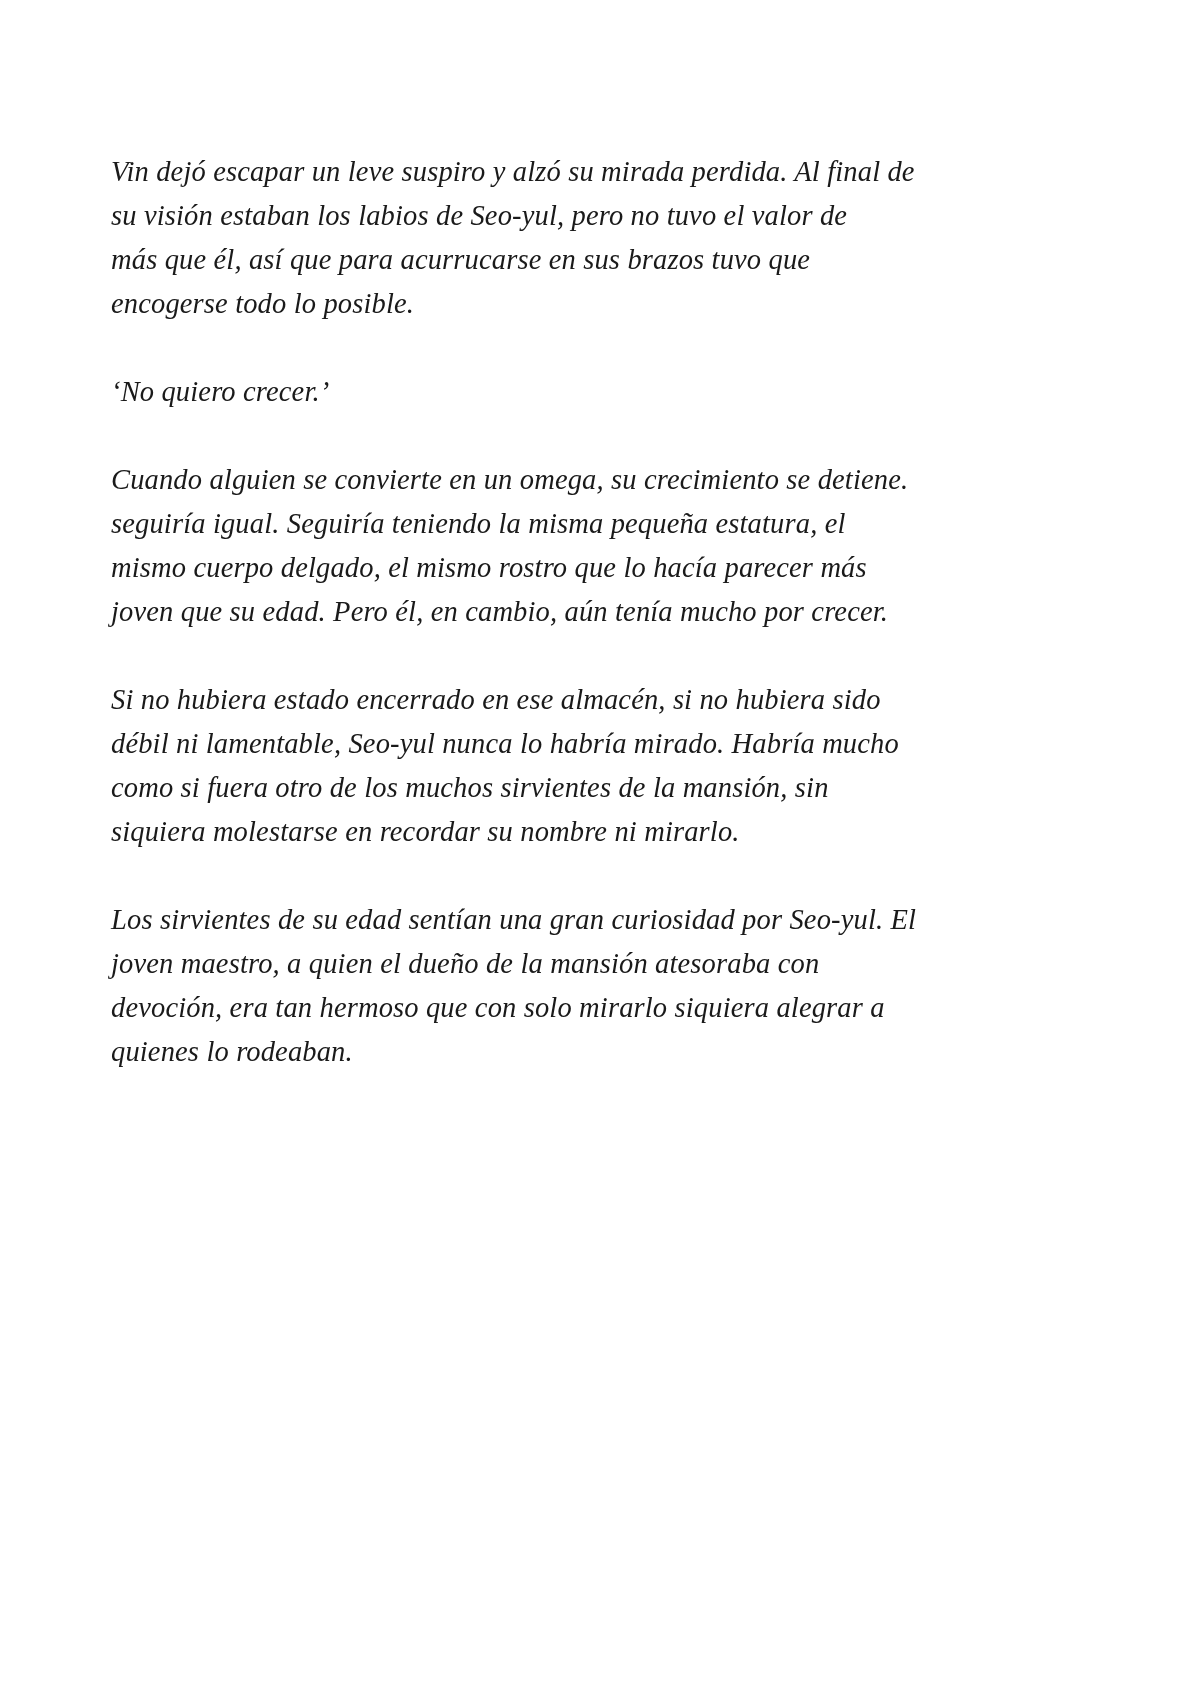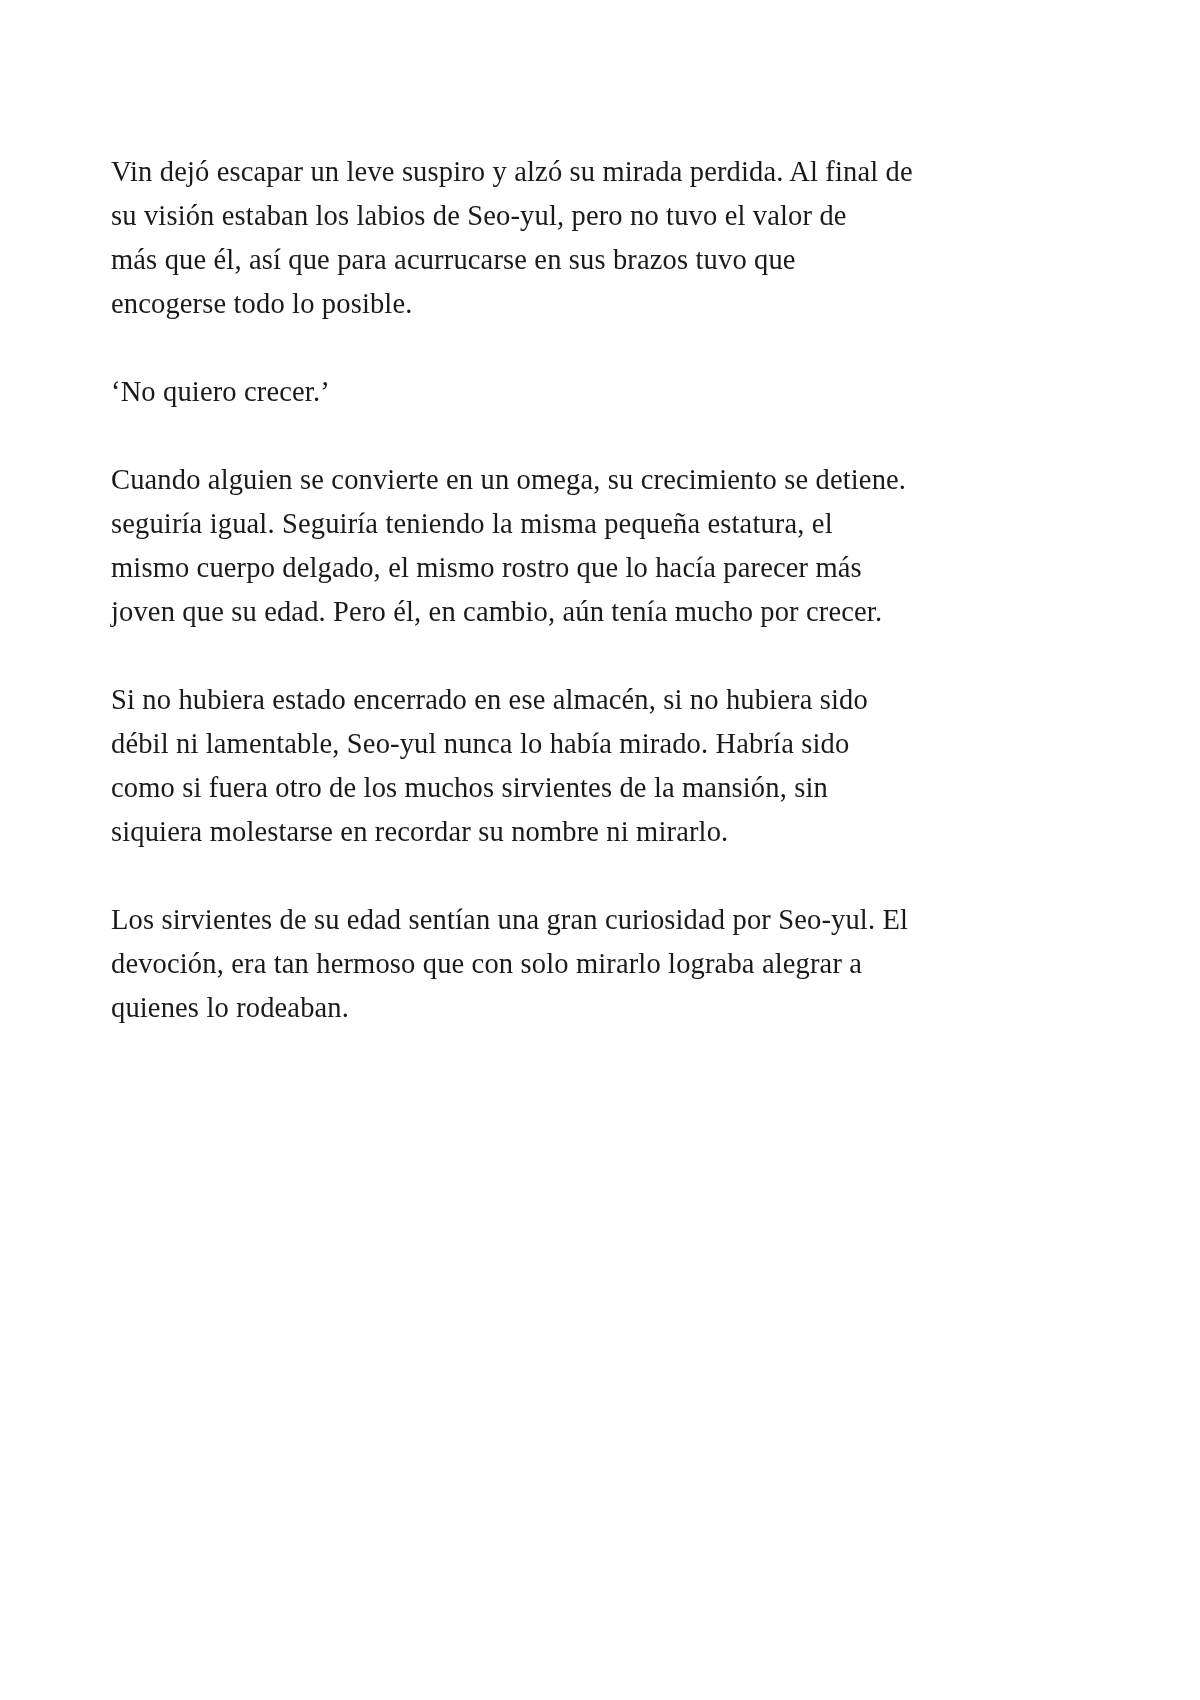--- a/index.html
+++ b/index.html
@@ -8,21 +8,21 @@
     position: absolute;
     left: 111px;
     top: 150px;
     width: 1000px;
     font-family: "Liberation Serif", "DejaVu Serif", serif;
     font-size: 28.5px;
     line-height: 44px;
     color: #1a1a1a;
     letter-spacing: 0.15px;
   }
-  .para { margin: 0 0 44px 0; }
+  .para { margin: 0 0 44px 0; font-style: italic; }
   .line { display: block; white-space: nowrap; }
 </style>
 </head>
 <body>
 
 <div class="page">
   <p class="para">
     <span class="line">Vin dejó escapar un leve suspiro y alzó su mirada perdida. Al final de</span>
     <span class="line">su visión estaban los labios de Seo-yul, pero no tuvo el valor de</span>
     <span class="line">más que él, así que para acurrucarse en sus brazos tuvo que</span>
@@ -32,22 +32,23 @@
     <span class="line">‘No quiero crecer.’</span>
   </p>
   <p class="para">
     <span class="line">Cuando alguien se convierte en un omega, su crecimiento se detiene.</span>
     <span class="line">seguiría igual. Seguiría teniendo la misma pequeña estatura, el</span>
     <span class="line">mismo cuerpo delgado, el mismo rostro que lo hacía parecer más</span>
     <span class="line">joven que su edad. Pero él, en cambio, aún tenía mucho por crecer.</span>
   </p>
   <p class="para">
     <span class="line">Si no hubiera estado encerrado en ese almacén, si no hubiera sido</span>
-    <span class="line">débil ni lamentable, Seo-yul nunca lo había mirado. Habría sido</span>
+    <span class="line">débil ni lamentable, Seo-yul nunca lo habría mirado. Habría mucho</span>
     <span class="line">como si fuera otro de los muchos sirvientes de la mansión, sin</span>
     <span class="line">siquiera molestarse en recordar su nombre ni mirarlo.</span>
   </p>
   <p class="para">
     <span class="line">Los sirvientes de su edad sentían una gran curiosidad por Seo-yul. El</span>
-    <span class="line">devoción, era tan hermoso que con solo mirarlo lograba alegrar a</span>
+    <span class="line">joven maestro, a quien el dueño de la mansión atesoraba con</span>
+    <span class="line">devoción, era tan hermoso que con solo mirarlo siquiera alegrar a</span>
     <span class="line">quienes lo rodeaban.</span>
   </p>
 </div>
 
 </body></html>

